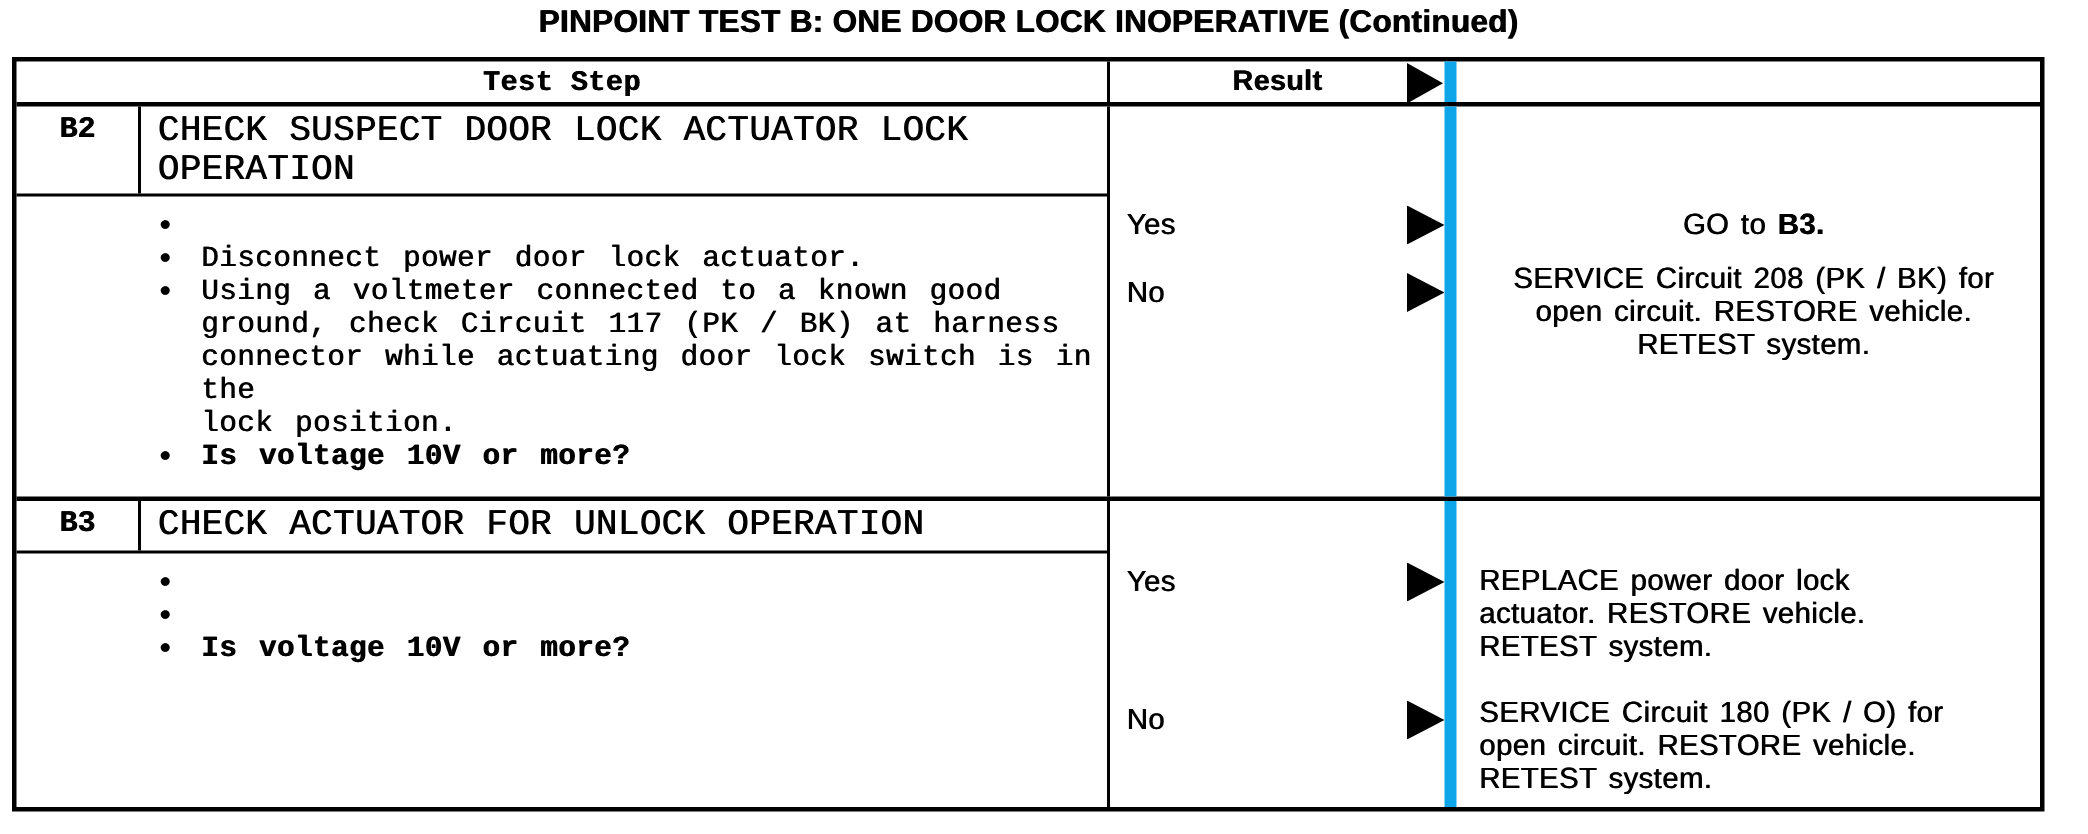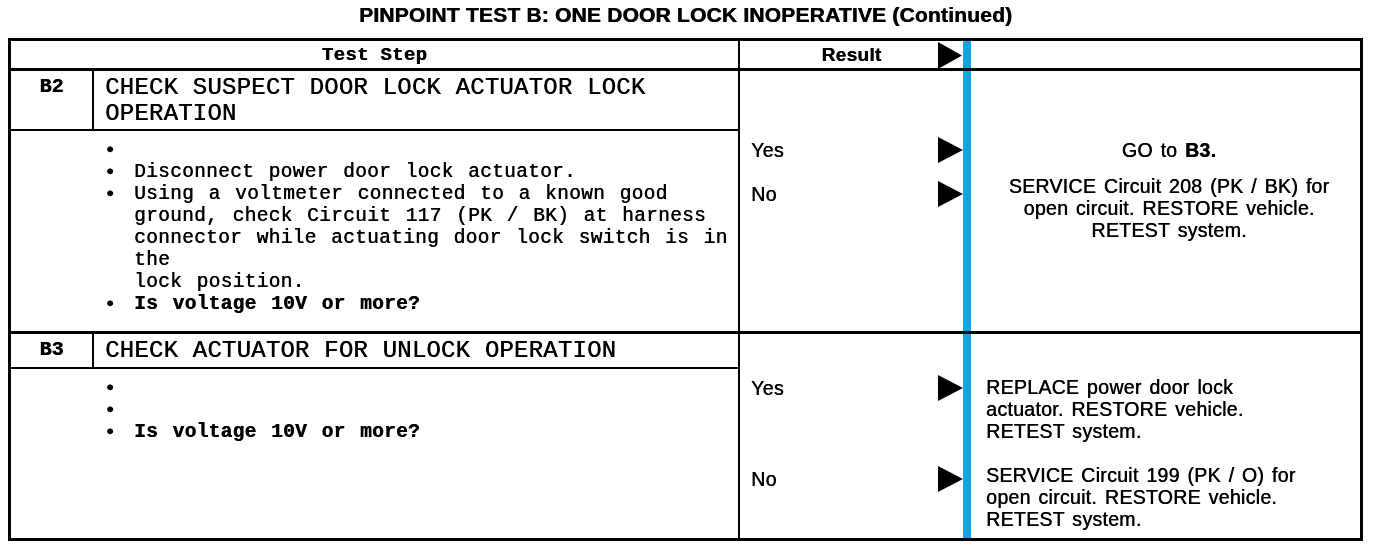--- a/index.html
+++ b/index.html
@@ -200,20 +200,20 @@
             <svg width="25" height="26" viewBox="0 0 25 26">
                 <polygon points="0,0 25,13 0,26"></polygon>
               </svg>
           </span>
         </div>
       </div>
       <div class="col3 action-col">
         <div class="action-para first">REPLACE power door lock
 actuator. RESTORE vehicle.
 RETEST system.</div>
-        <div class="action-para second">SERVICE Circuit 199 (PK / O) for
+        <div class="action-para second">SERVICE Circuit 180 (PK / O) for
 open circuit. RESTORE vehicle.
 RETEST system.</div>
       </div>
     </div>
 
   </div>
 </div>
 
 </body></html>

